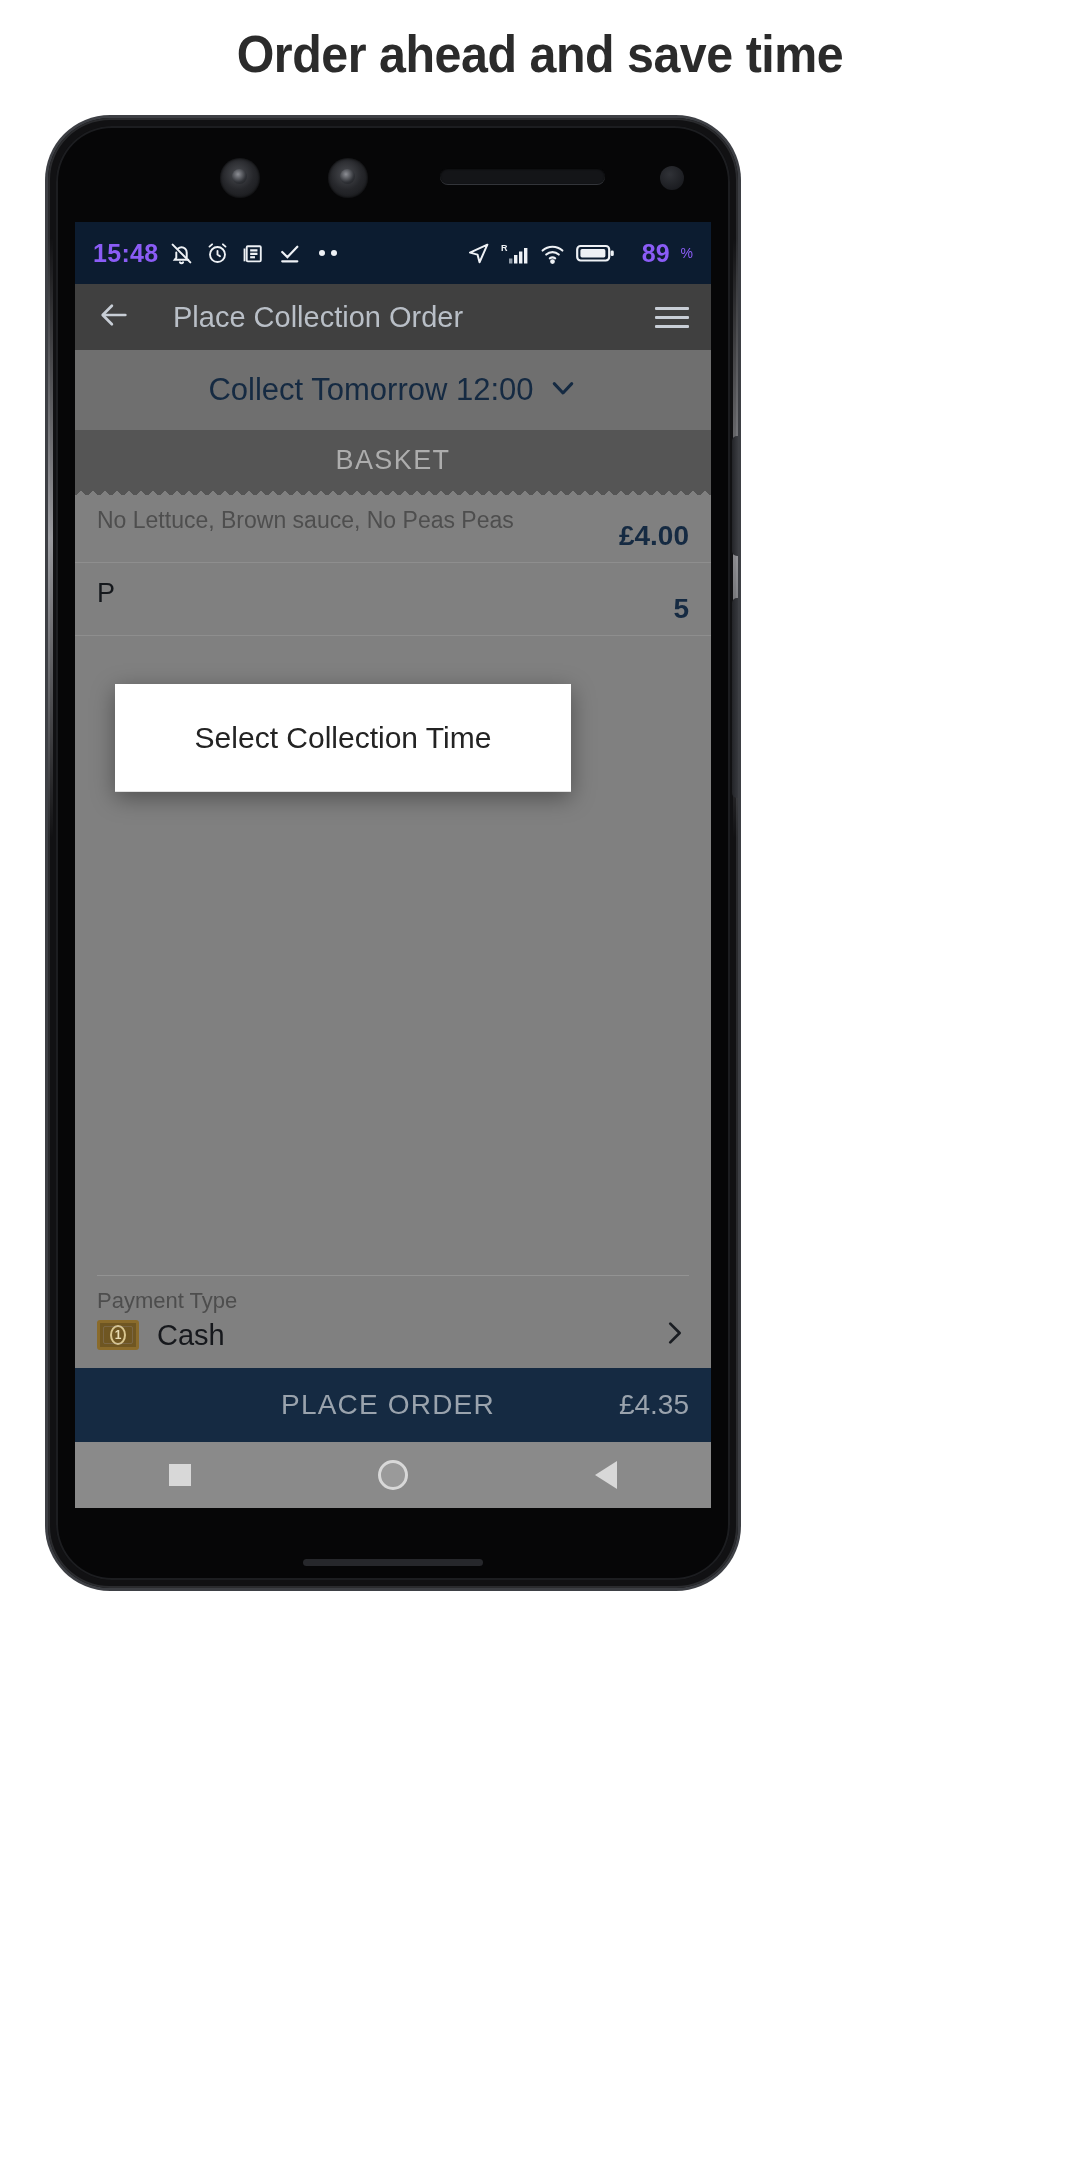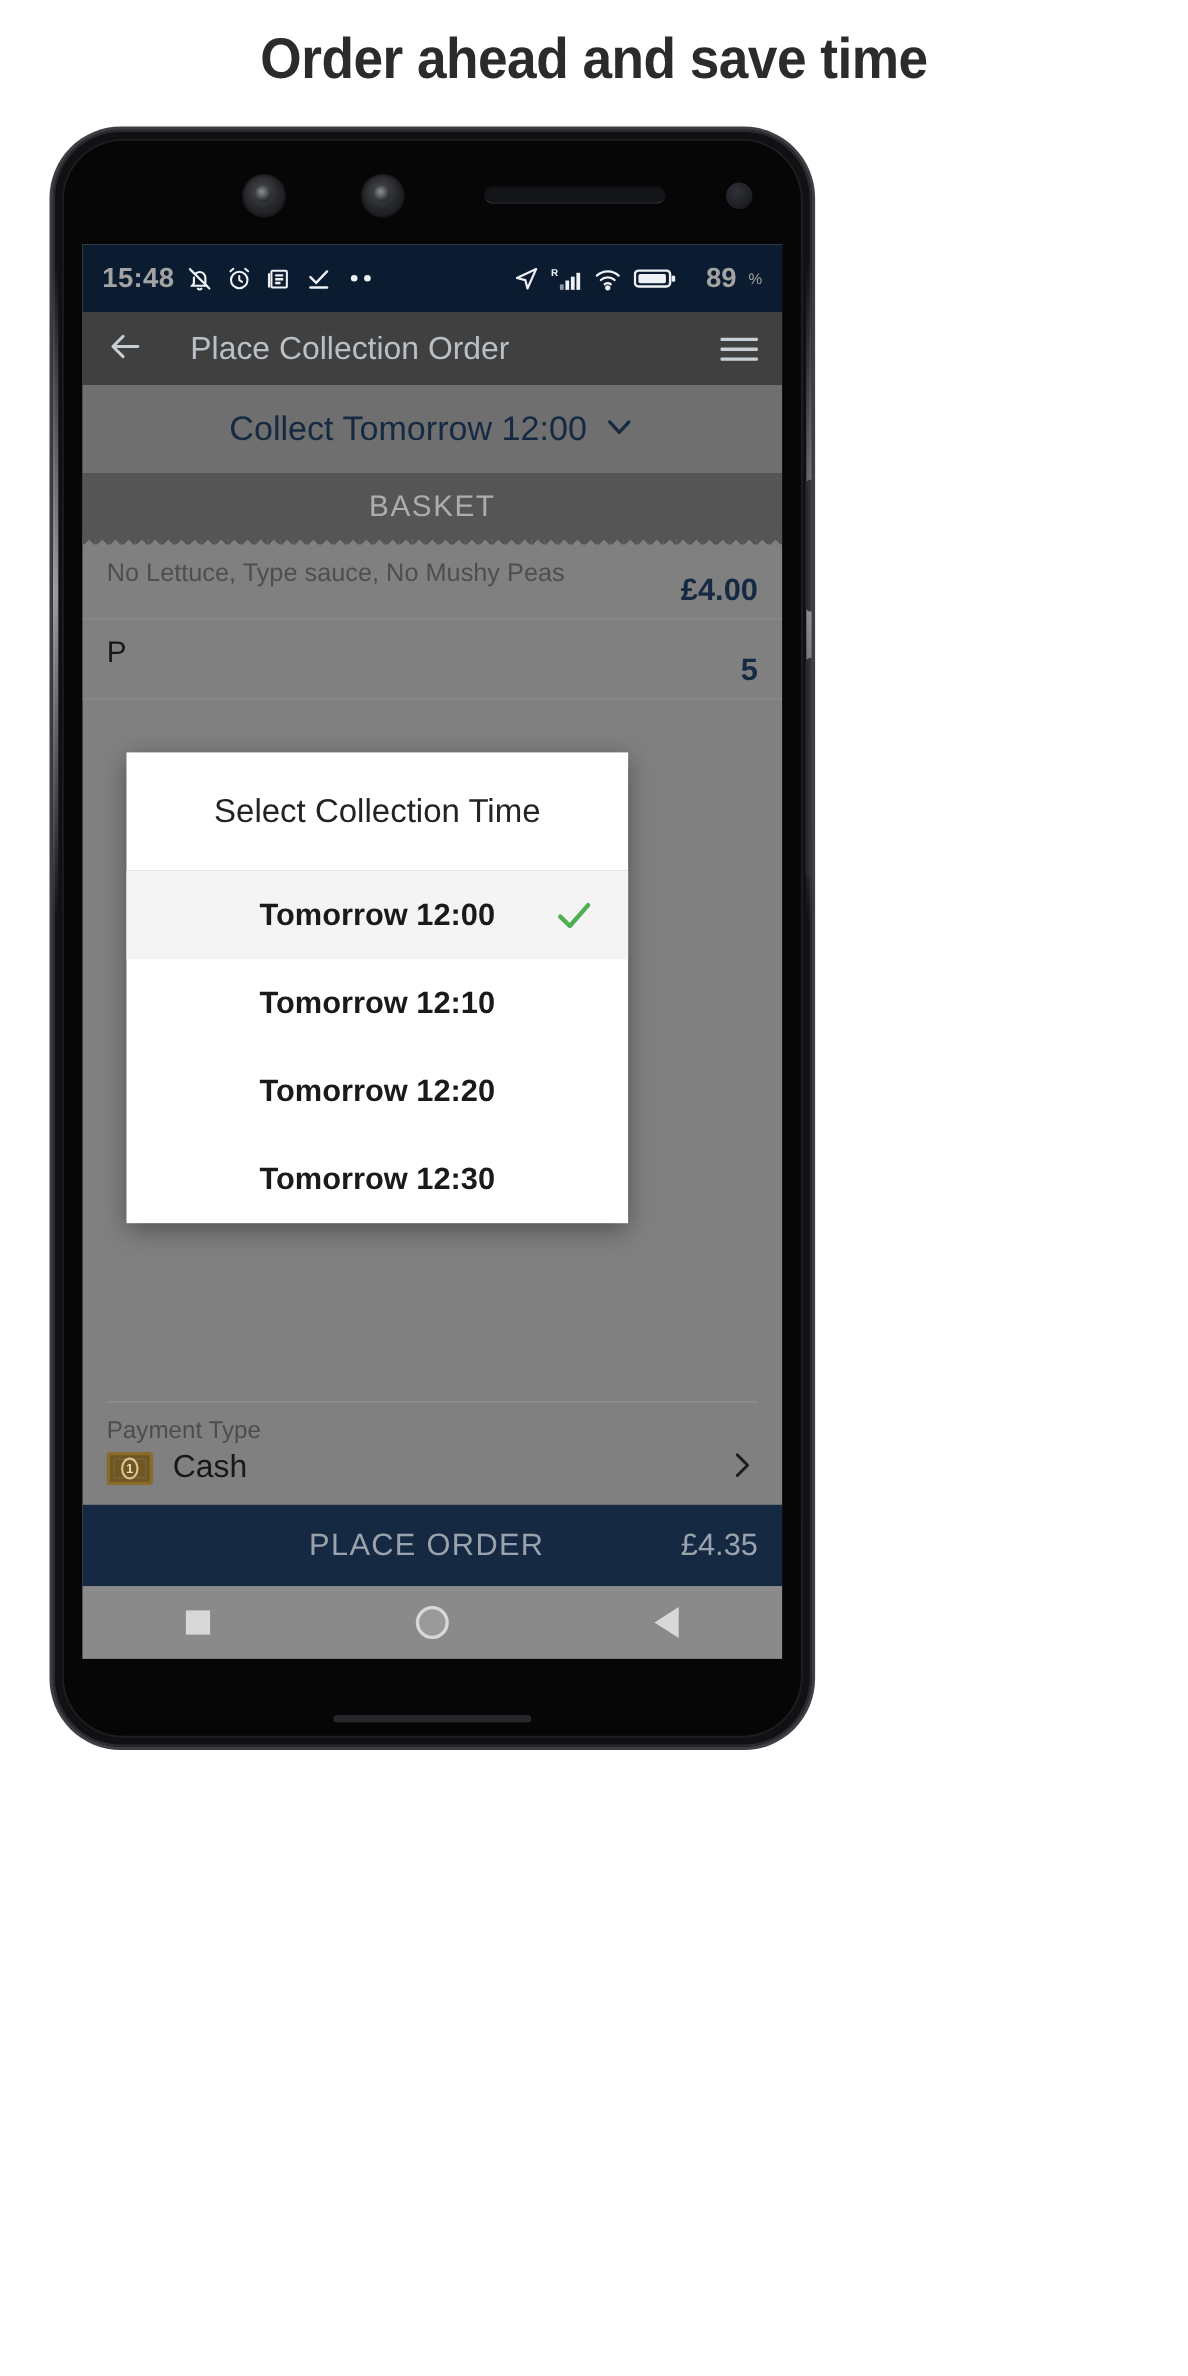--- a/index.html
+++ b/index.html
@@ -104,21 +104,21 @@
     overflow: hidden;
   }
 
   
   .statusbar {
     position: relative;
     height: 62px;
     background: #0c1c30;
     display: flex; align-items: center;
     padding: 0 18px;
-    color: #a3a3a3;
+    color: #8b5cf6;
   }
   .sb-left { display: flex; align-items: center; gap: 11px; }
   .sb-time { font-size: 25px; font-weight: bold; letter-spacing: .3px; }
   .sb-right { margin-left: auto; display: flex; align-items: center; gap: 10px; }
   .sb-icon { display: inline-flex; align-items: center; }
   .sb-dots { display: flex; gap: 6px; margin-left: 6px; }
   .sb-dots i { width: 6px; height: 6px; border-radius: 50%; background: #eef1f5; display: block; }
   .sb-batt-text { font-size: 25px; font-weight: bold; margin-left: 16px; }
   .sb-pct { font-size: 14px; margin-left: 1px; }
 
@@ -414,21 +414,21 @@
       </div>
 
       <div class="basket-header">
         <span>BASKET</span>
         <div class="zigzag"></div>
       </div>
 
       <div class="basket-body">
         <div class="item-row">
           <div class="item-main">
-            <div class="item-opts">No Lettuce, Type sauce, No Mushy Peas</div>
+            <div class="item-opts">No Lettuce, Brown sauce, No Peas Peas</div>
           </div>
           <div class="item-price">£4.00</div>
         </div>
         <div class="item-row">
           <div class="item-main">
             <div class="item-name">P</div>
           </div>
           <div class="item-price">5</div>
         </div>
       </div>
@@ -458,36 +458,17 @@
         <span class="nav-square"></span>
         <span class="nav-circle"></span>
         <span class="nav-tri"></span>
       </div>
 
     </div>
 
     <div class="dialog">
       <div class="dialog-title">Select Collection Time</div>
 
-      <div class="dialog-options">
-        <div class="opt selected">
-          <span>Tomorrow 12:00</span>
-          <span class="check">
-            <svg width="38" height="38" viewBox="0 0 24 24" fill="none" stroke="#4caf50" stroke-width="2.5" stroke-linecap="round" stroke-linejoin="round">
-              <polyline points="4,12.8 9.5,18.2 20,6.2"></polyline>
-            </svg>
-          </span>
-        </div>
-        <div class="opt">
-          <span>Tomorrow 12:10</span>
-        </div>
-        <div class="opt">
-          <span>Tomorrow 12:20</span>
-        </div>
-        <div class="opt">
-          <span>Tomorrow 12:30</span>
-        </div>
-      </div>
 
     </div>
 
   </div>
 </div>
 
 </body></html>

